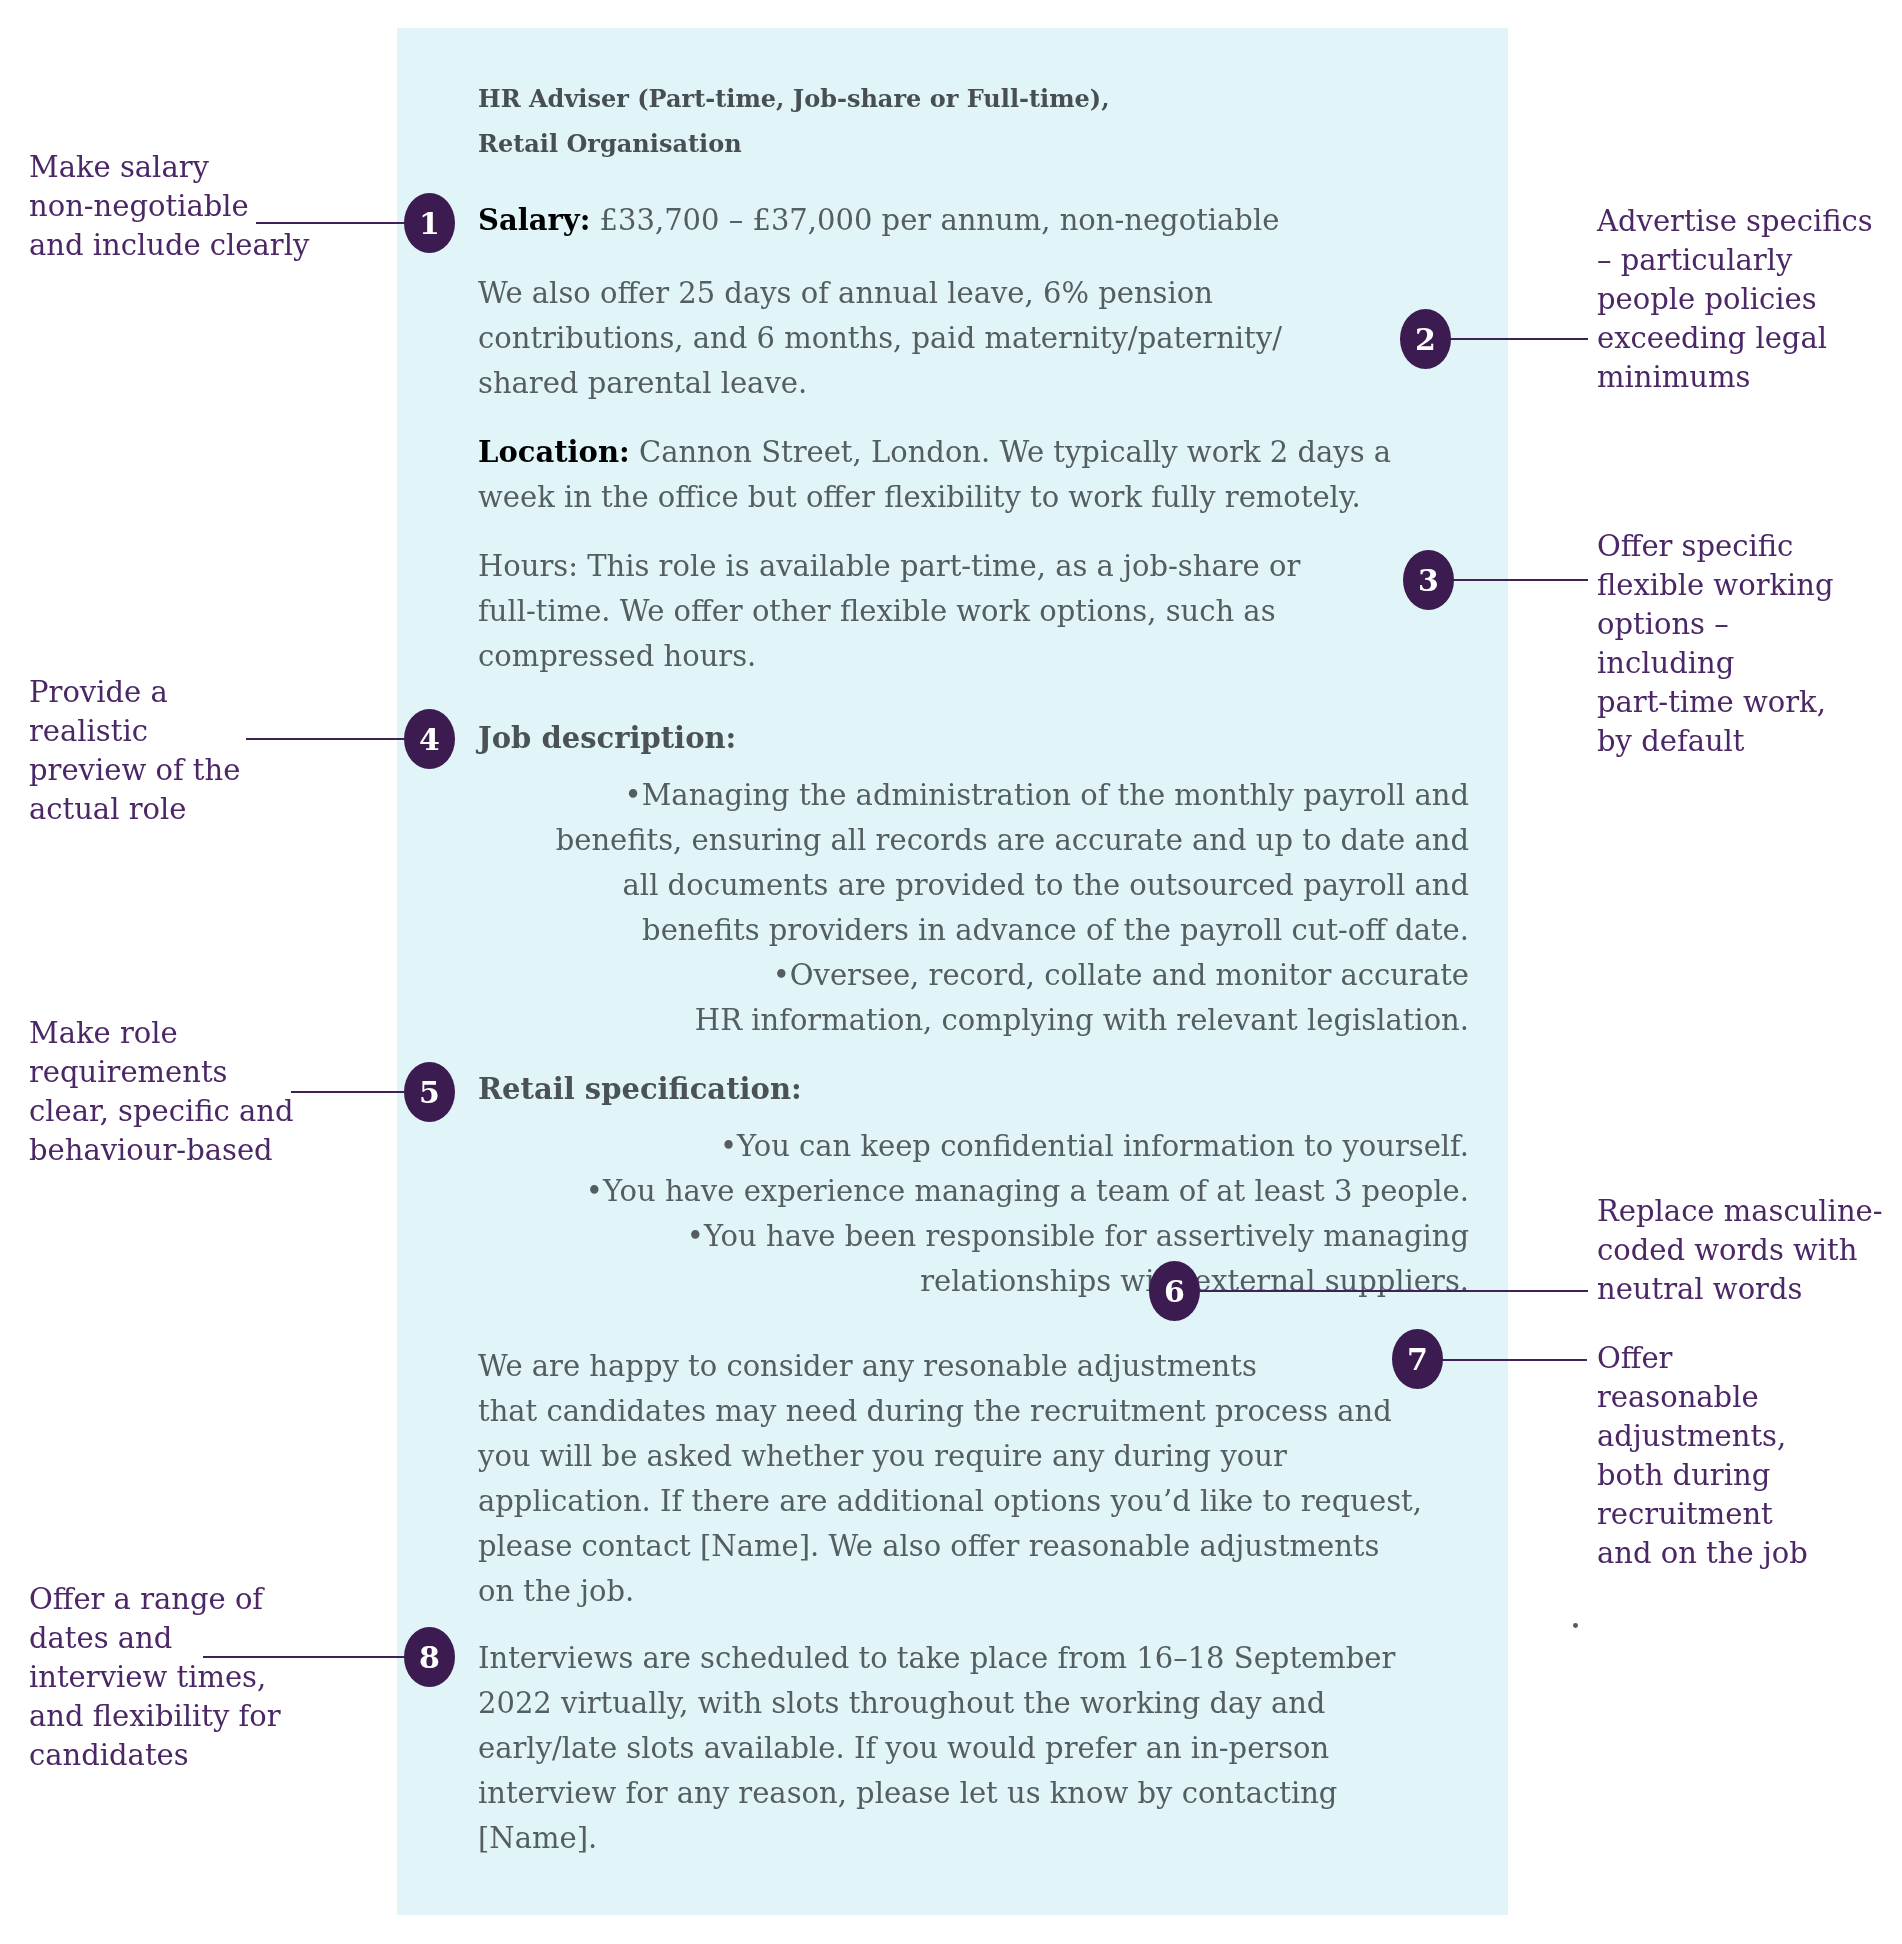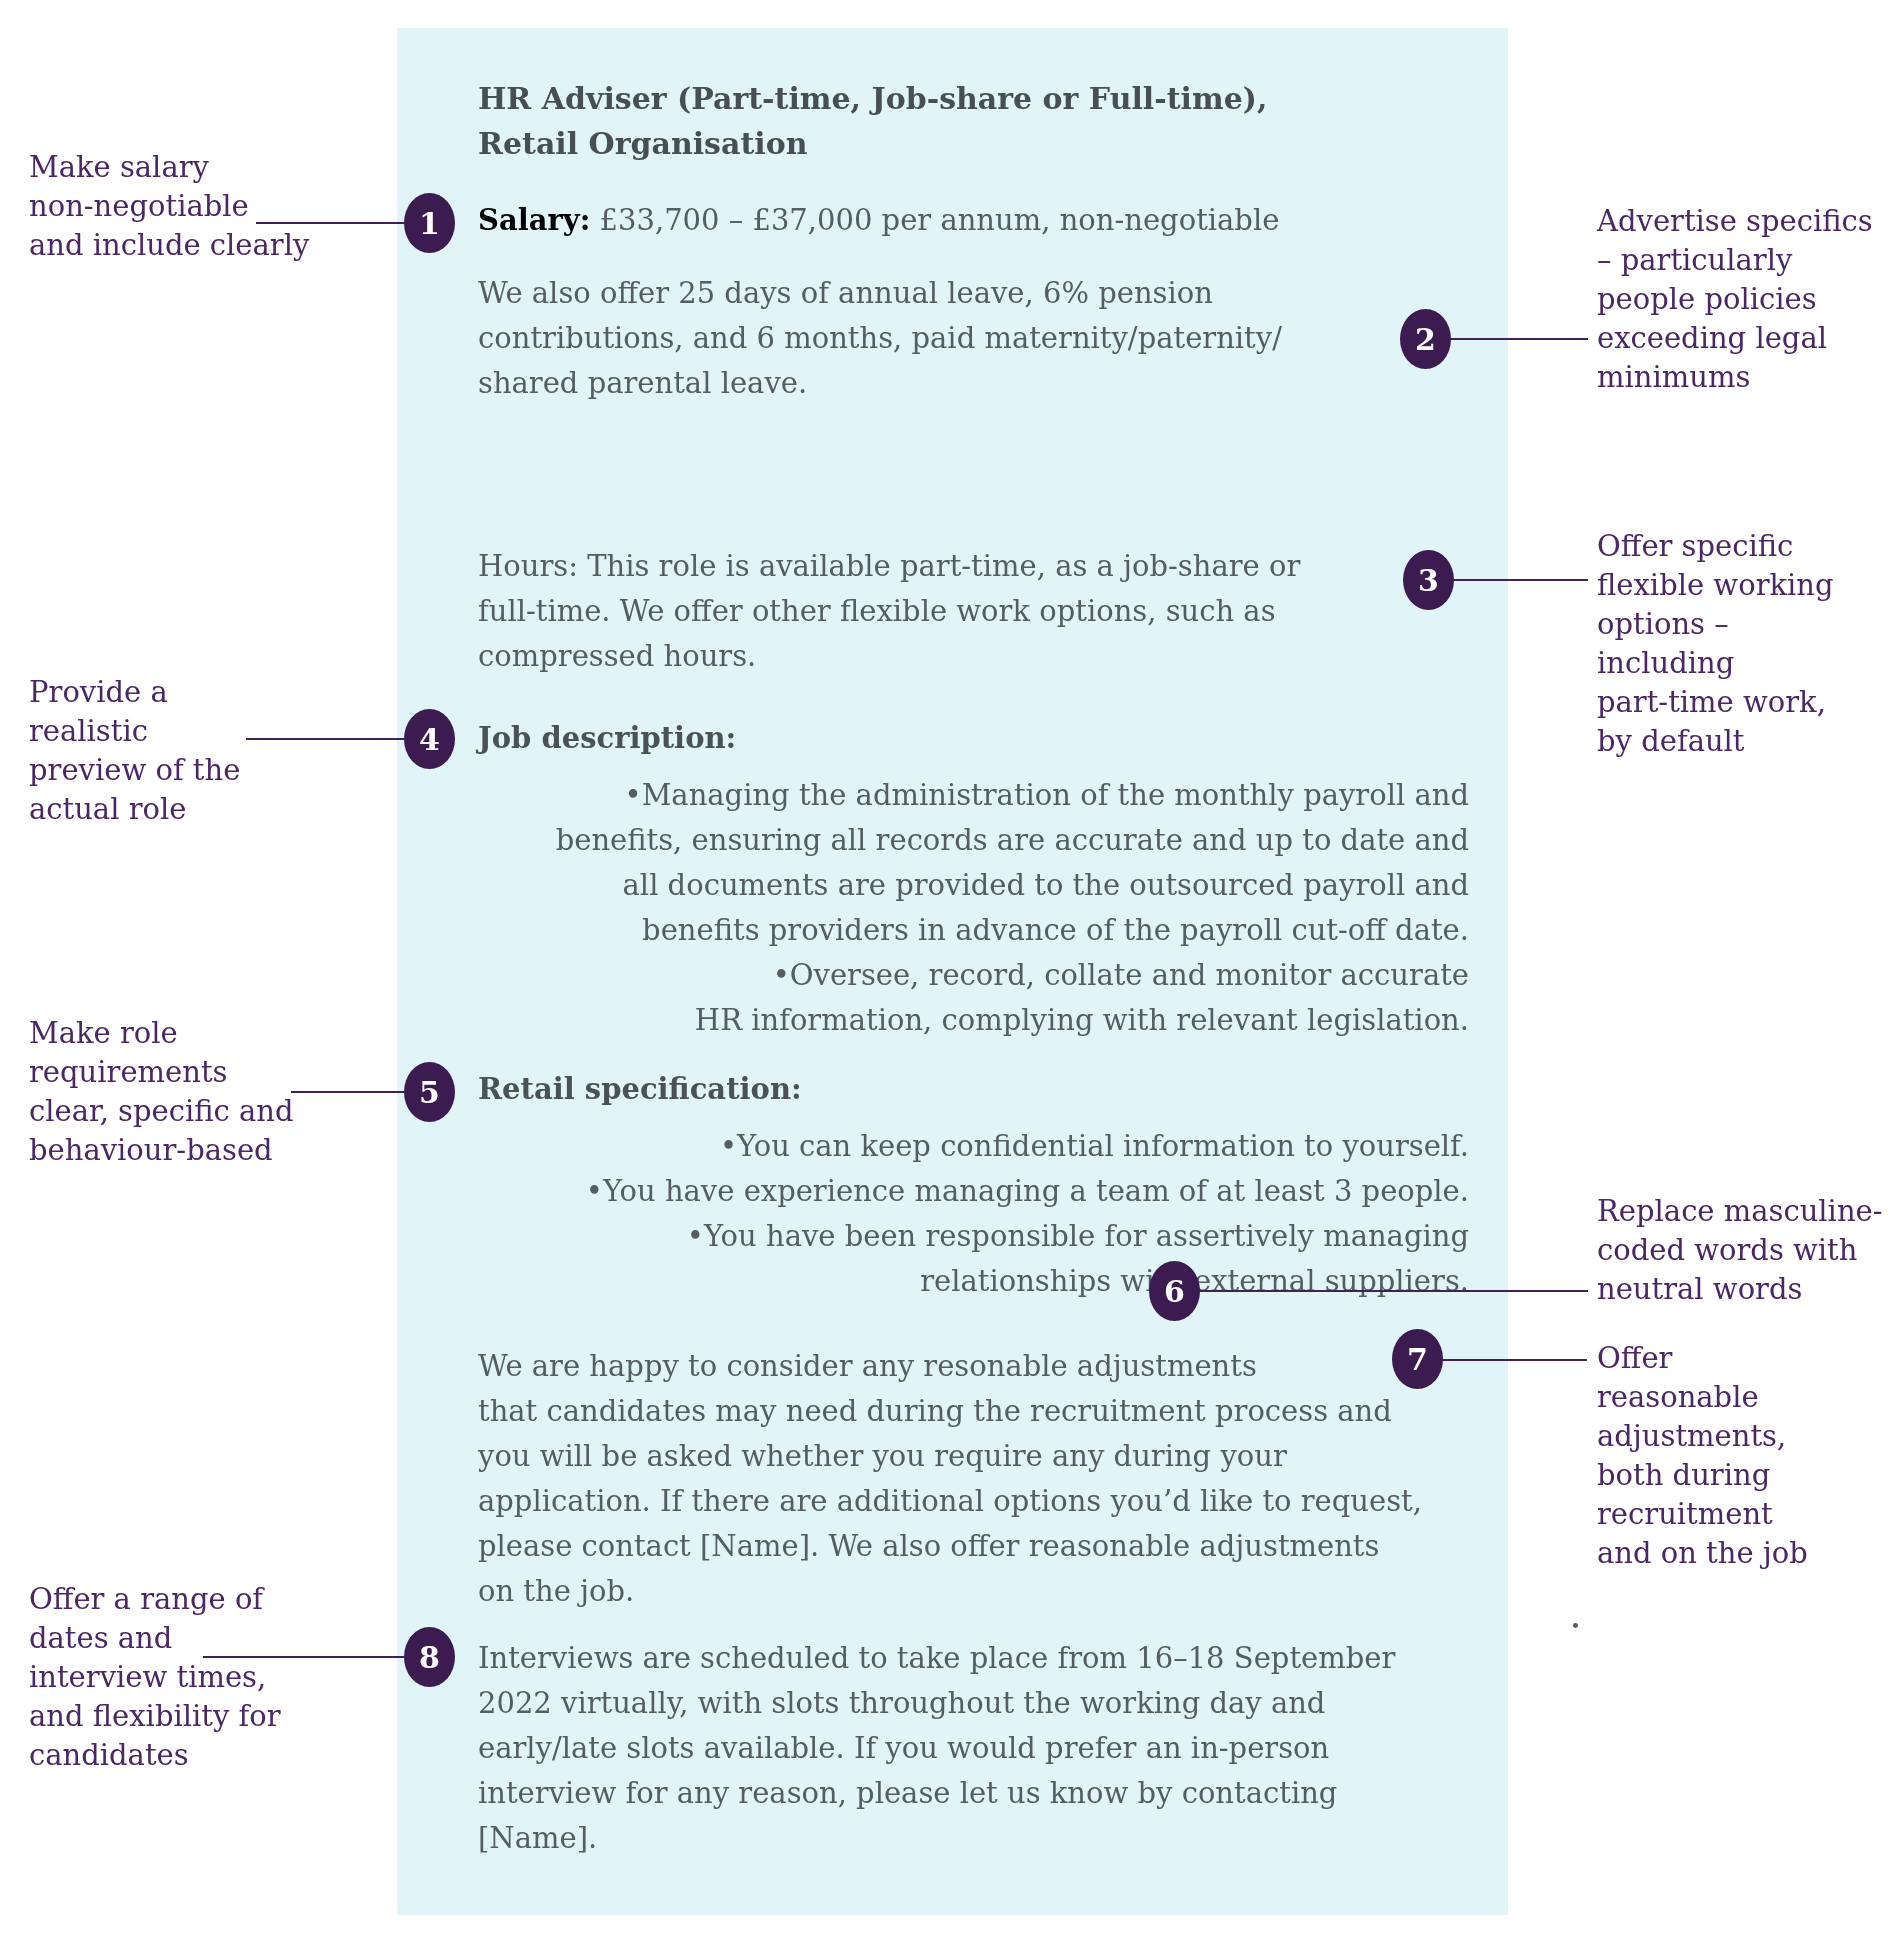--- a/index.html
+++ b/index.html
@@ -23,21 +23,21 @@
     width: 991px;
     white-space: pre-line;
     color: #545d5f;
     font-size: 29px;
     line-height: 45px;
     margin: 0;
   }
   .title {
     font-weight: 700;
     color: #474f52;
-    font-size: 30px;
+    font-size: 24px;
   }
   .heading { font-weight: 700; color: #4a5254; }
   .para strong { font-weight: 700; color: #000000; }
   ul.blist {
     position: absolute;
     left: 478px;
     width: 991px;
     margin: 0; padding: 0;
     list-style: none;
     color: #545d5f;
@@ -99,20 +99,22 @@
 
   <h1 class="title" style="top:76px">HR Adviser (Part-time, Job-share or Full-time),
 Retail Organisation</h1>
 
   <p class="para" style="top:198px"><strong>Salary:</strong><span> £33,700 – £37,000 per annum, non-negotiable</span></p>
 
   <p class="para" style="top:271px">We also offer 25 days of annual leave, 6% pension
 contributions, and 6 months, paid maternity/paternity/
 shared parental leave.</p>
 
+  <p class="para" style="top:430px"><strong>Location:</strong><span> Cannon Street, London. We typically work 2 days a
+week in the office but offer flexibility to work fully remotely.</span></p>
 
   <p class="para" style="top:544px">Hours: This role is available part-time, as a job-share or
 full-time. We offer other flexible work options, such as
 compressed hours.</p>
 
   <h2 class="heading" style="top:716px">Job description:</h2>
   <ul class="blist" style="top:773px">
     <li>Managing the administration of the monthly payroll and
 benefits, ensuring all records are accurate and up to date and
 all documents are provided to the outsourced payroll and

